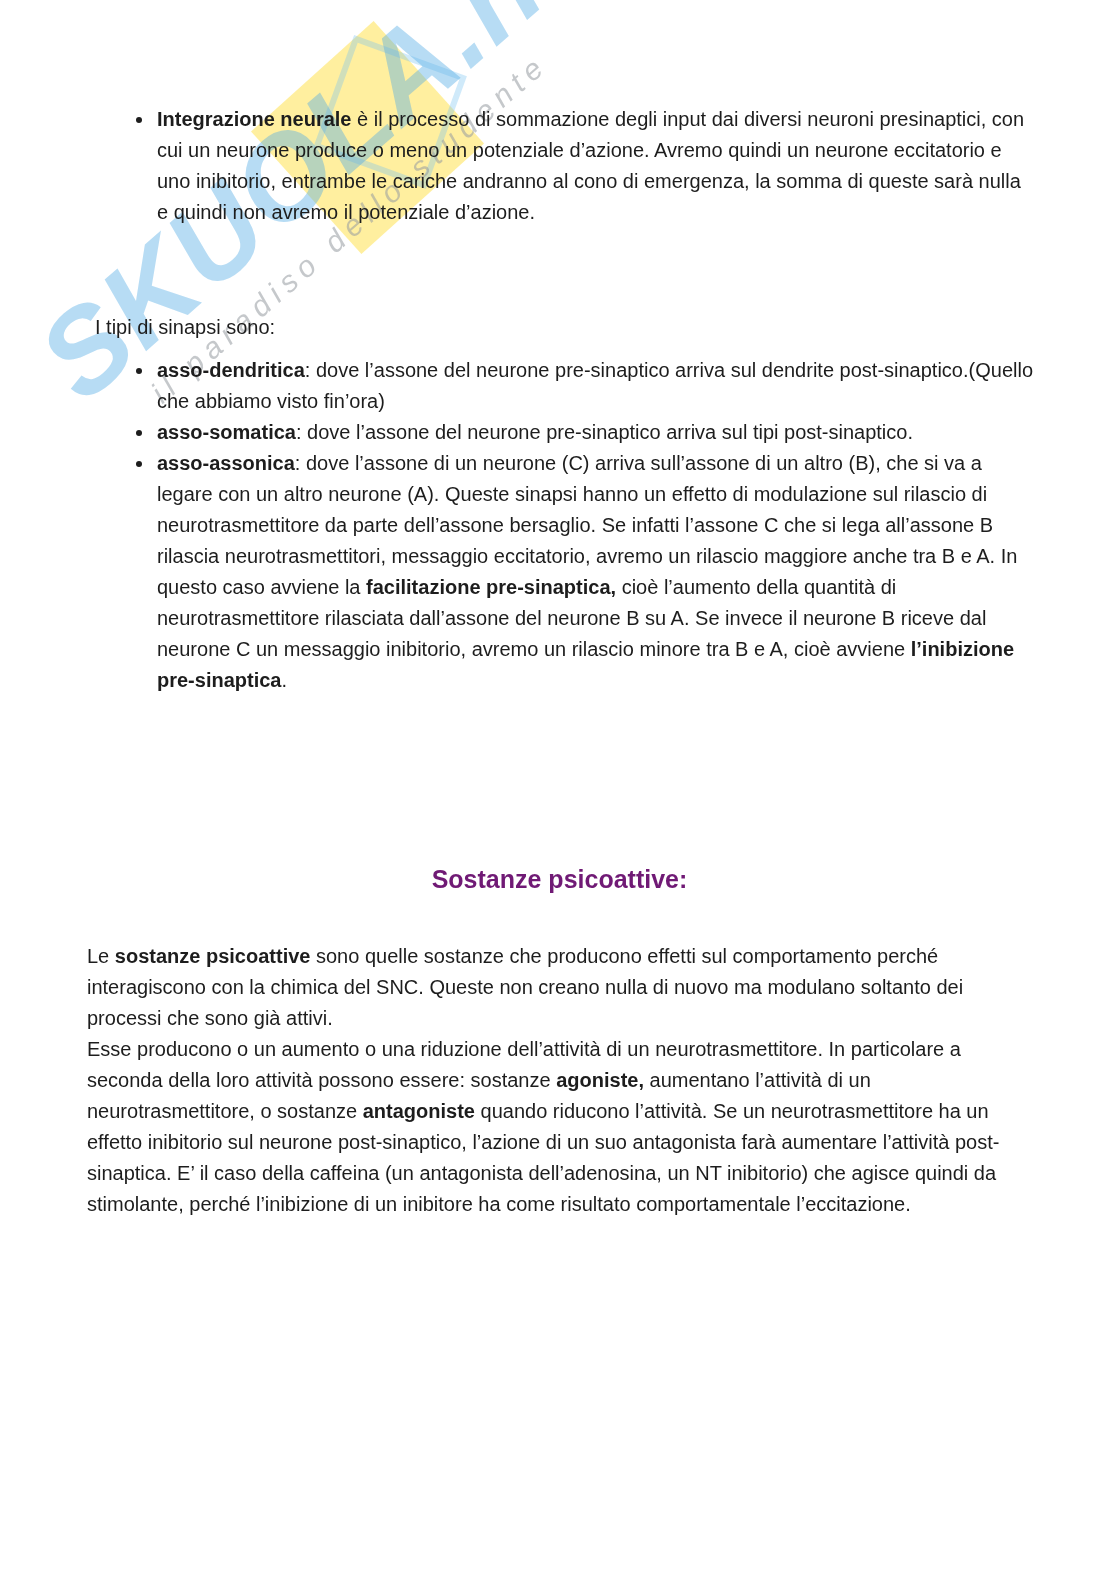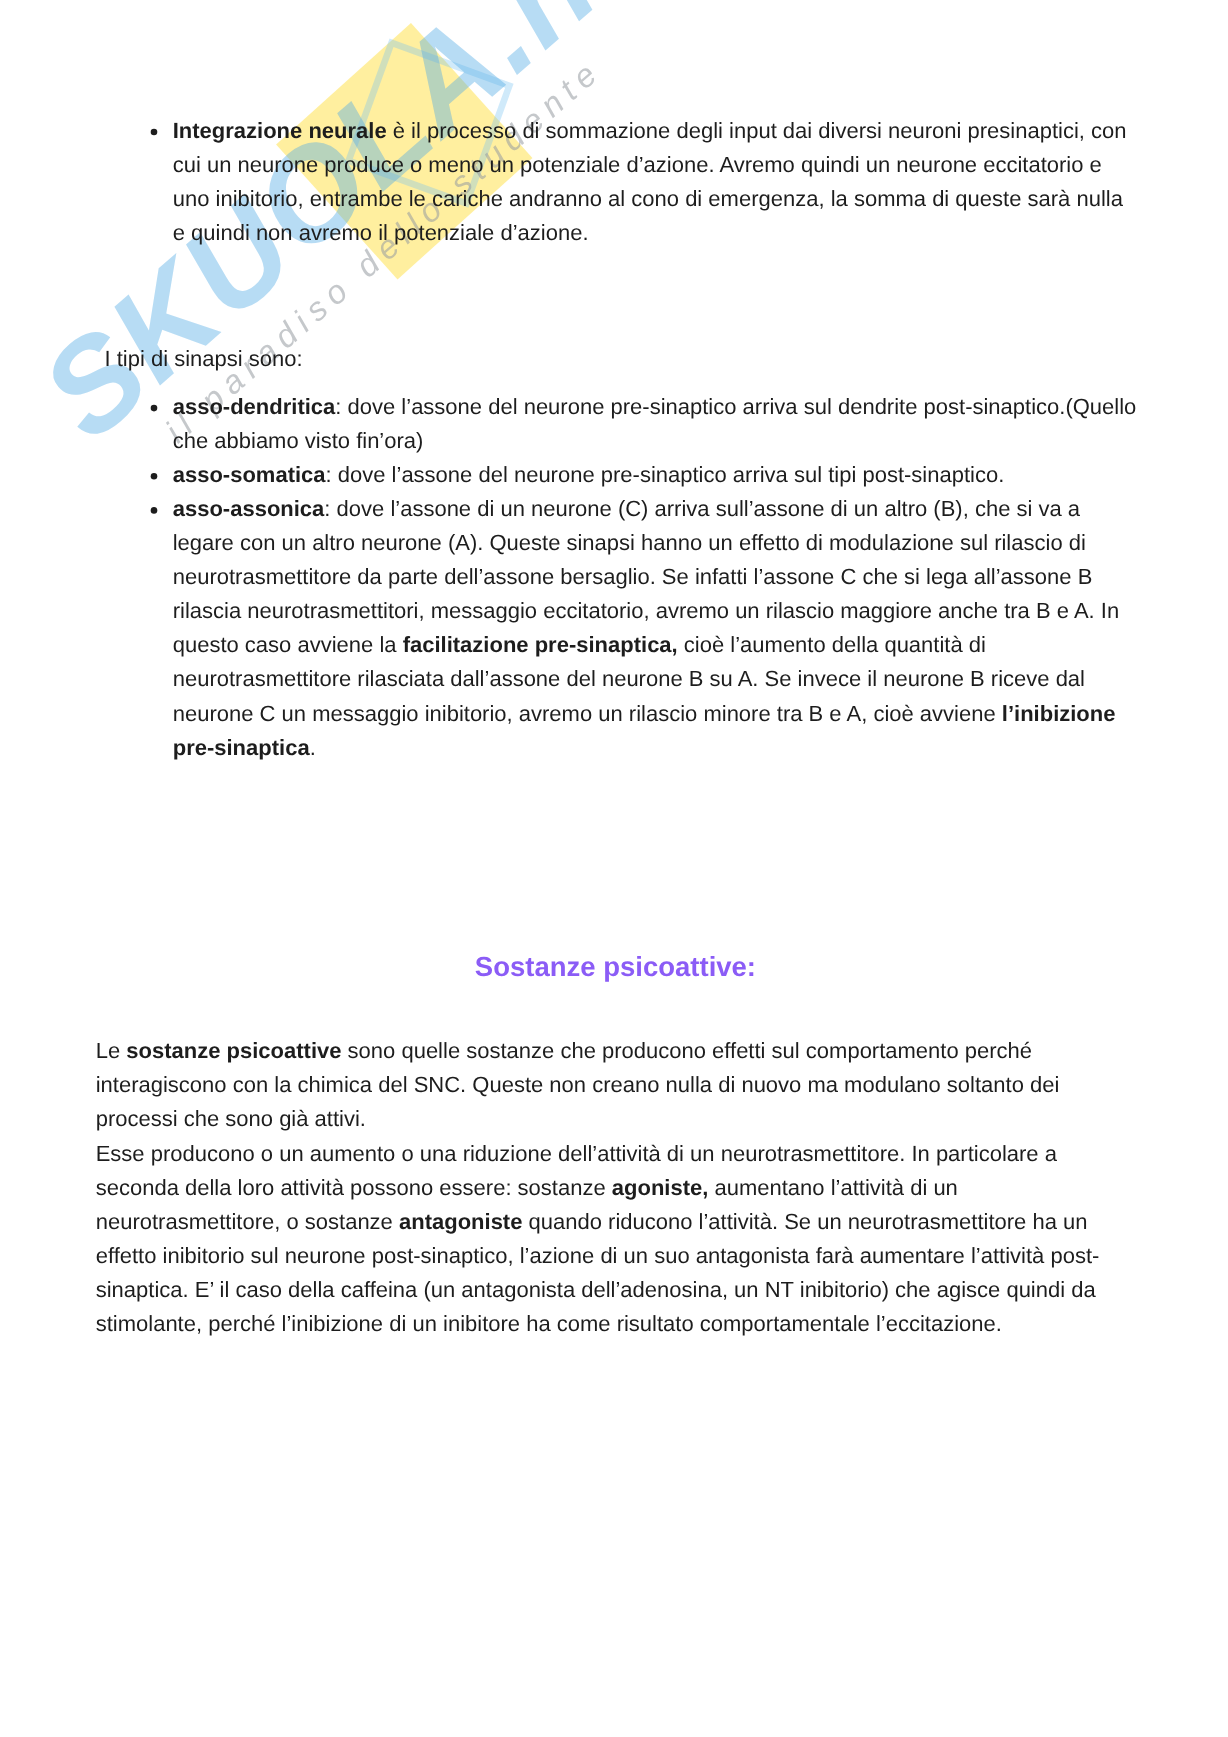--- a/index.html
+++ b/index.html
@@ -28,21 +28,21 @@
              font-size:20px; line-height:31px; }
 
   ul.bullets { list-style:disc; padding-left:72px; }
   ul.bullets li { padding-left:2px; }
 
   .top-list { margin-bottom:84px; }
 
   .intro { margin:12px; }
 
   .section-heading { font-size:25px; line-height:31px; font-weight:bold;
-                     color:#8b5cf6; text-align:center; margin:168px 0 46px 0; }
+                     color:#701a75; text-align:center; margin:168px 0 46px 0; }
 
   .para { margin:4px; }
 </style>
 </head>
 <body>
 
 <div class="page">
 
   <div class="watermark">
     <div class="wm-diamond"></div>

